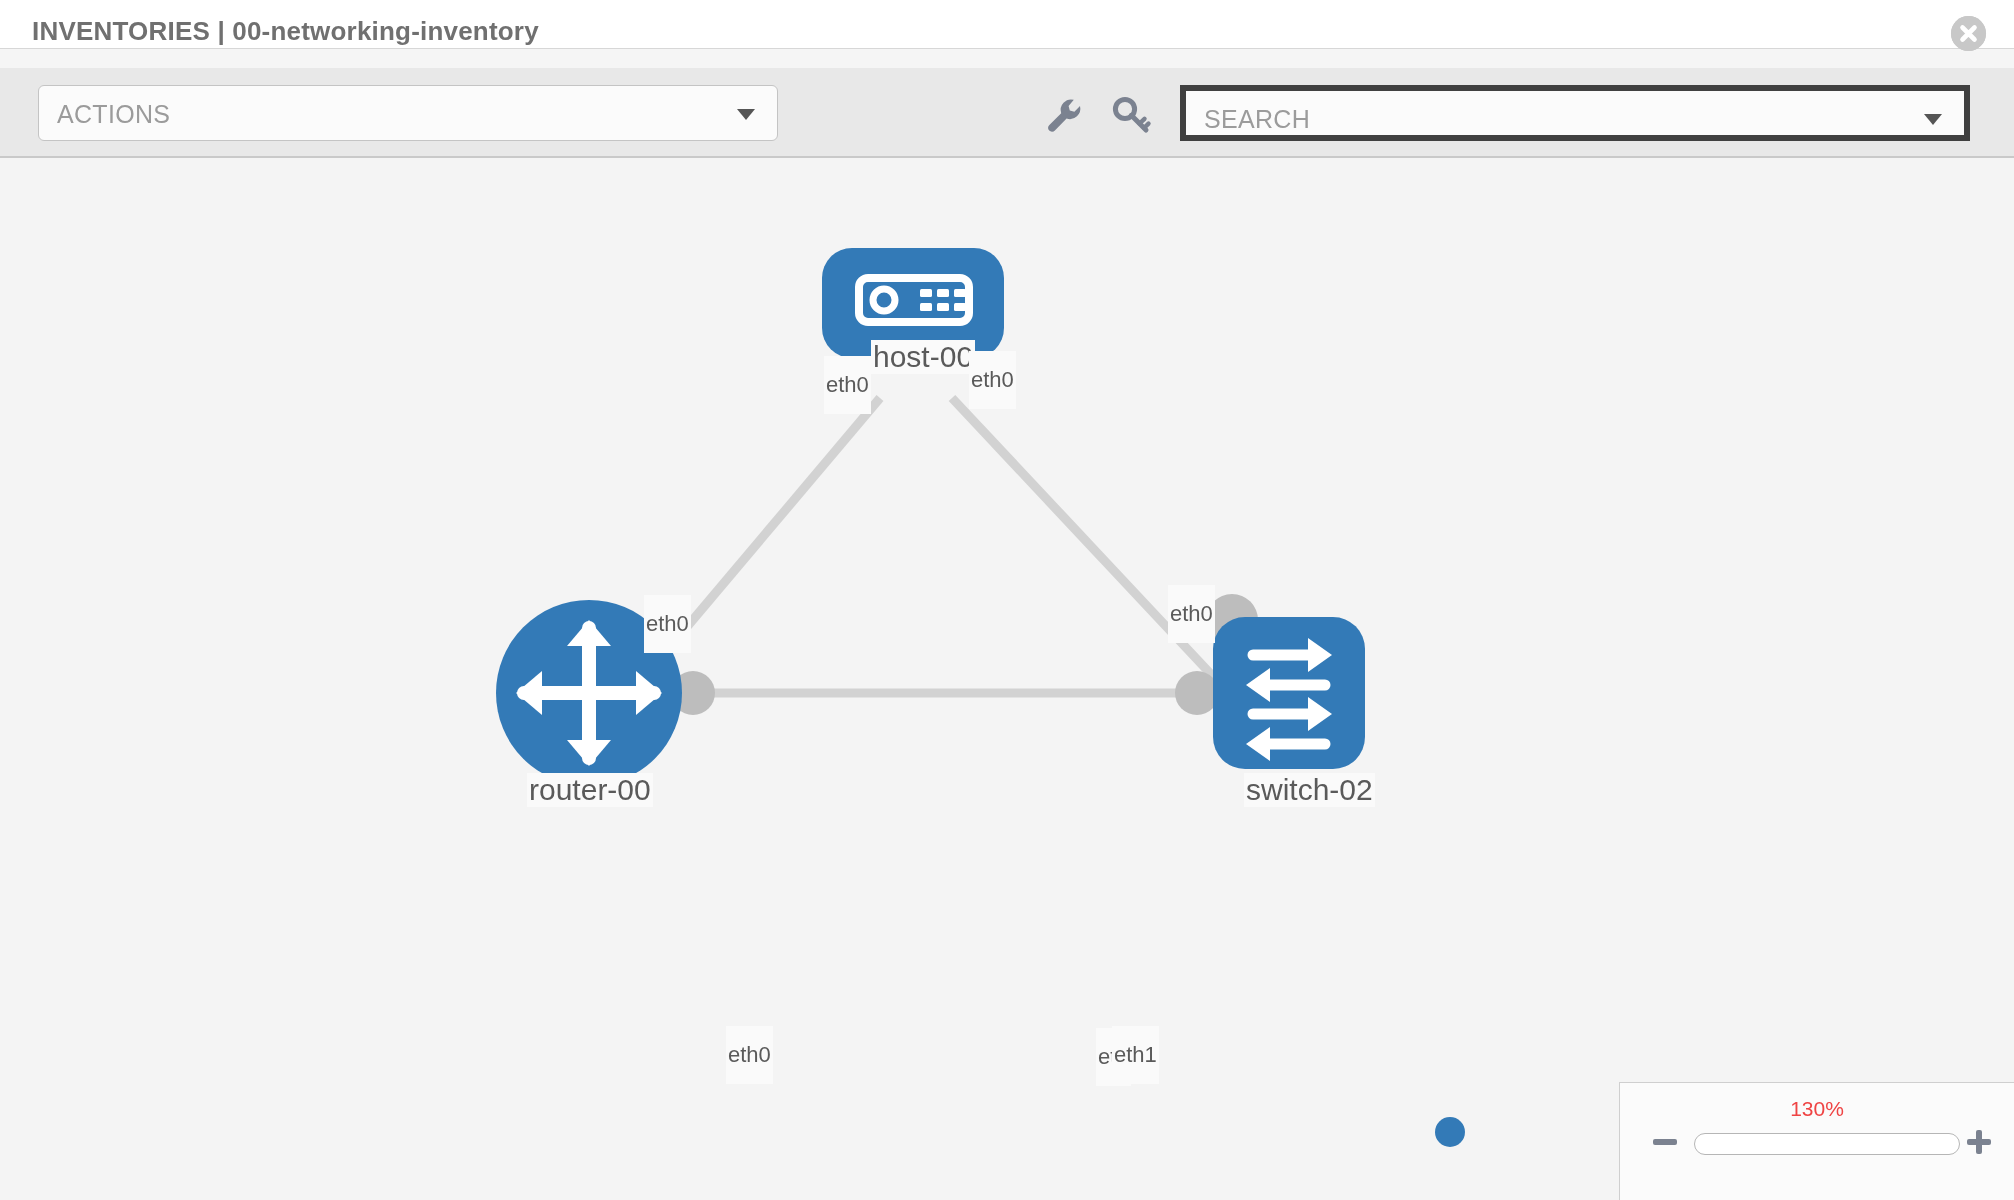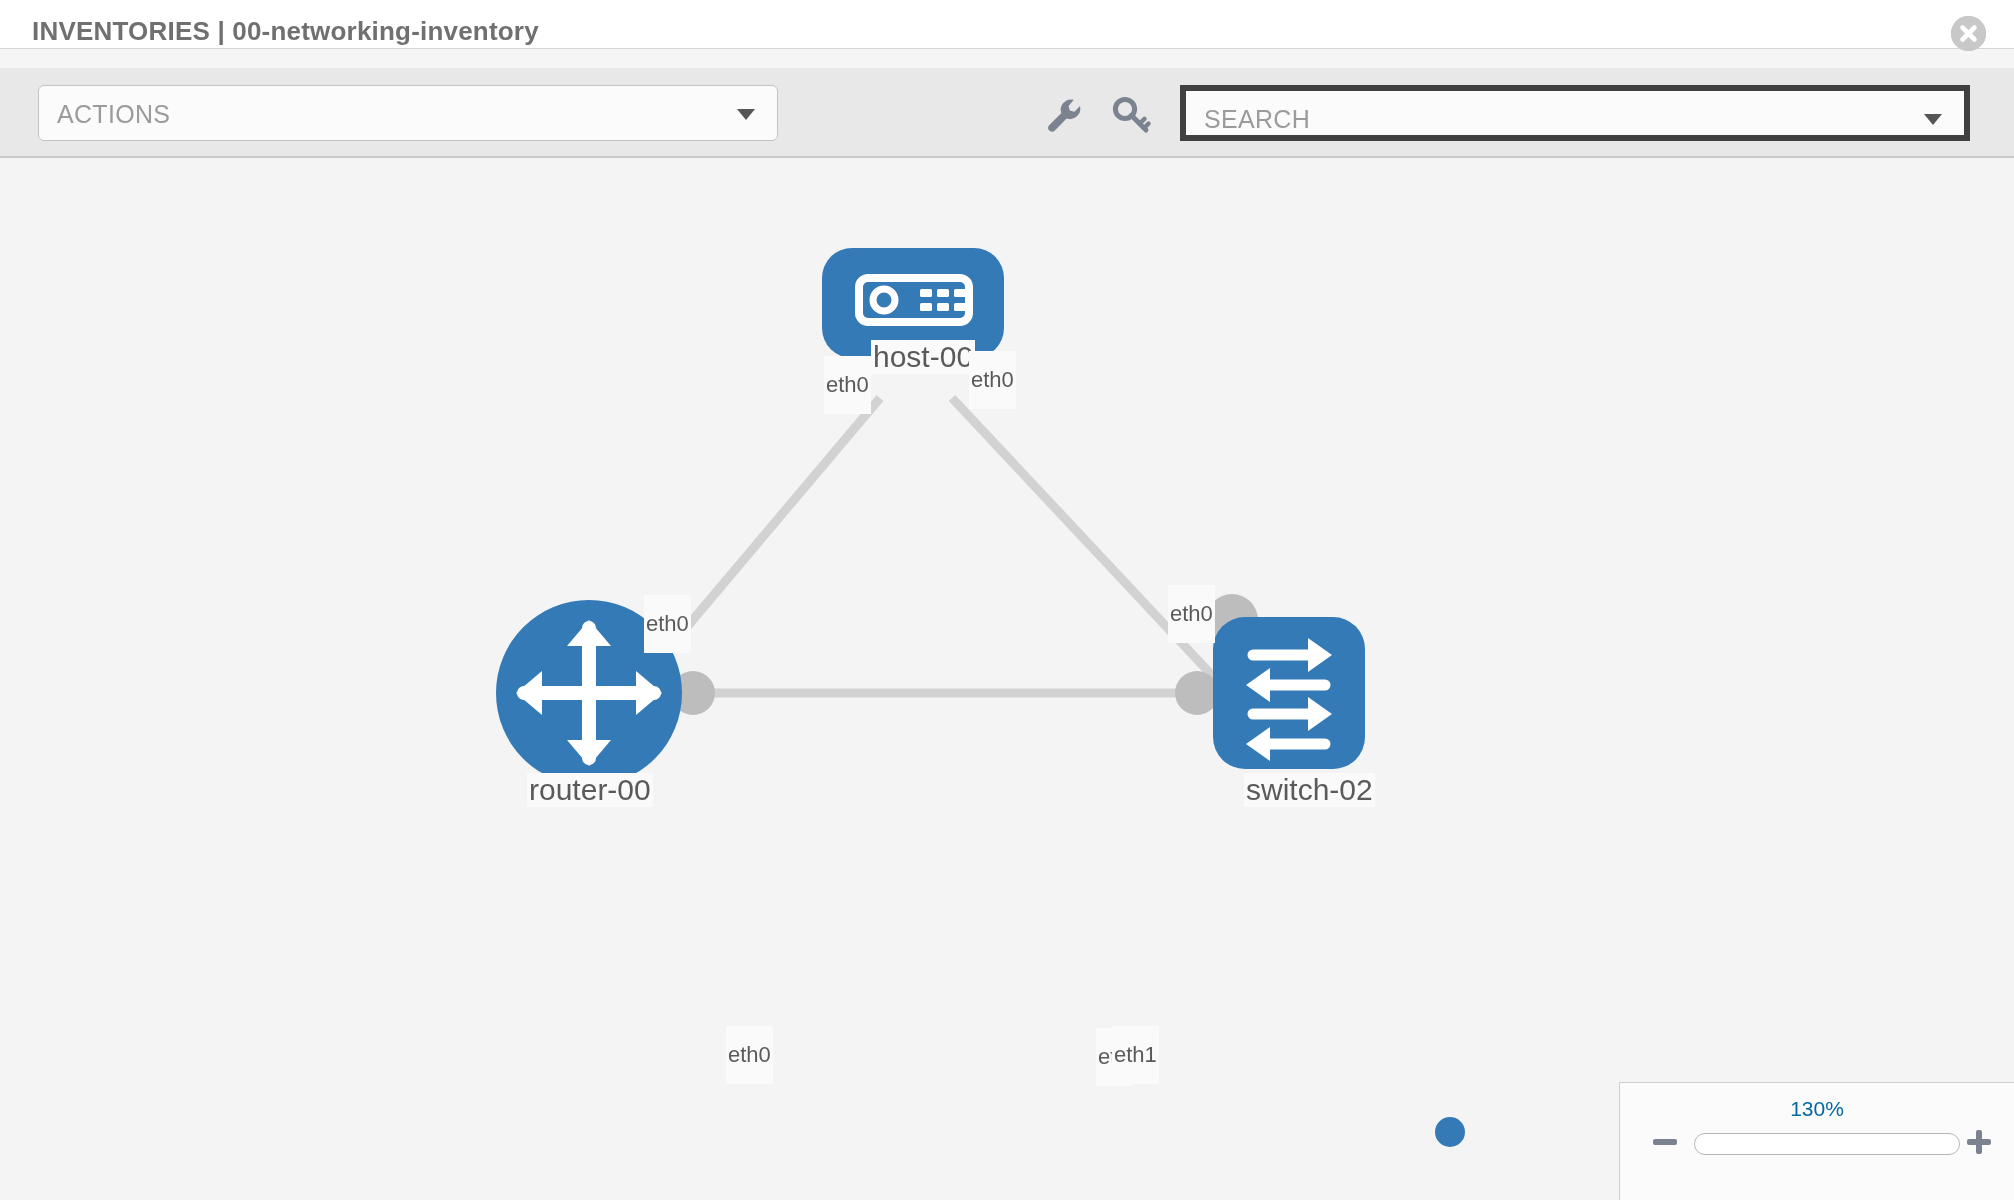--- a/index.html
+++ b/index.html
@@ -164,21 +164,21 @@
     border-right: none;
     border-bottom: none;
     box-sizing: border-box;
   }
   .zoom-pct {
     position: absolute;
     left: 0; right: 0;
     top: 14px;
     text-align: center;
     font-size: 21px;
-    color: #0369a1;
+    color: #ef4444;
   }
   .zoom-minus, .zoom-plus {
     position: absolute;
     top: 44px;
     width: 30px;
     height: 30px;
     cursor: pointer;
   }
   .zoom-minus { left: 30px; }
   .zoom-plus  { right: 20px; }

